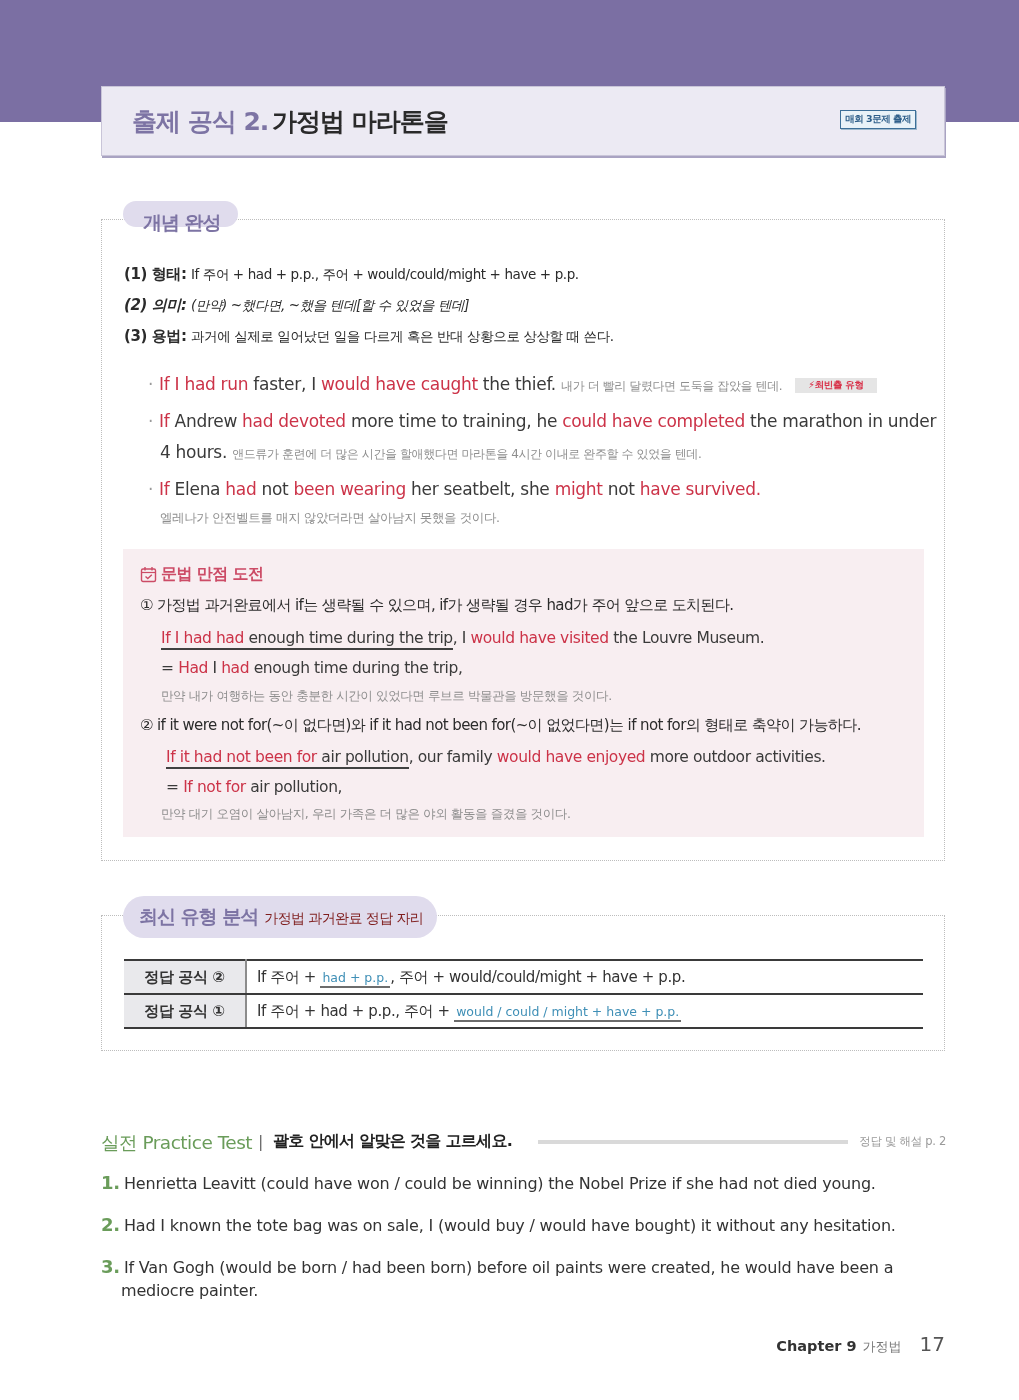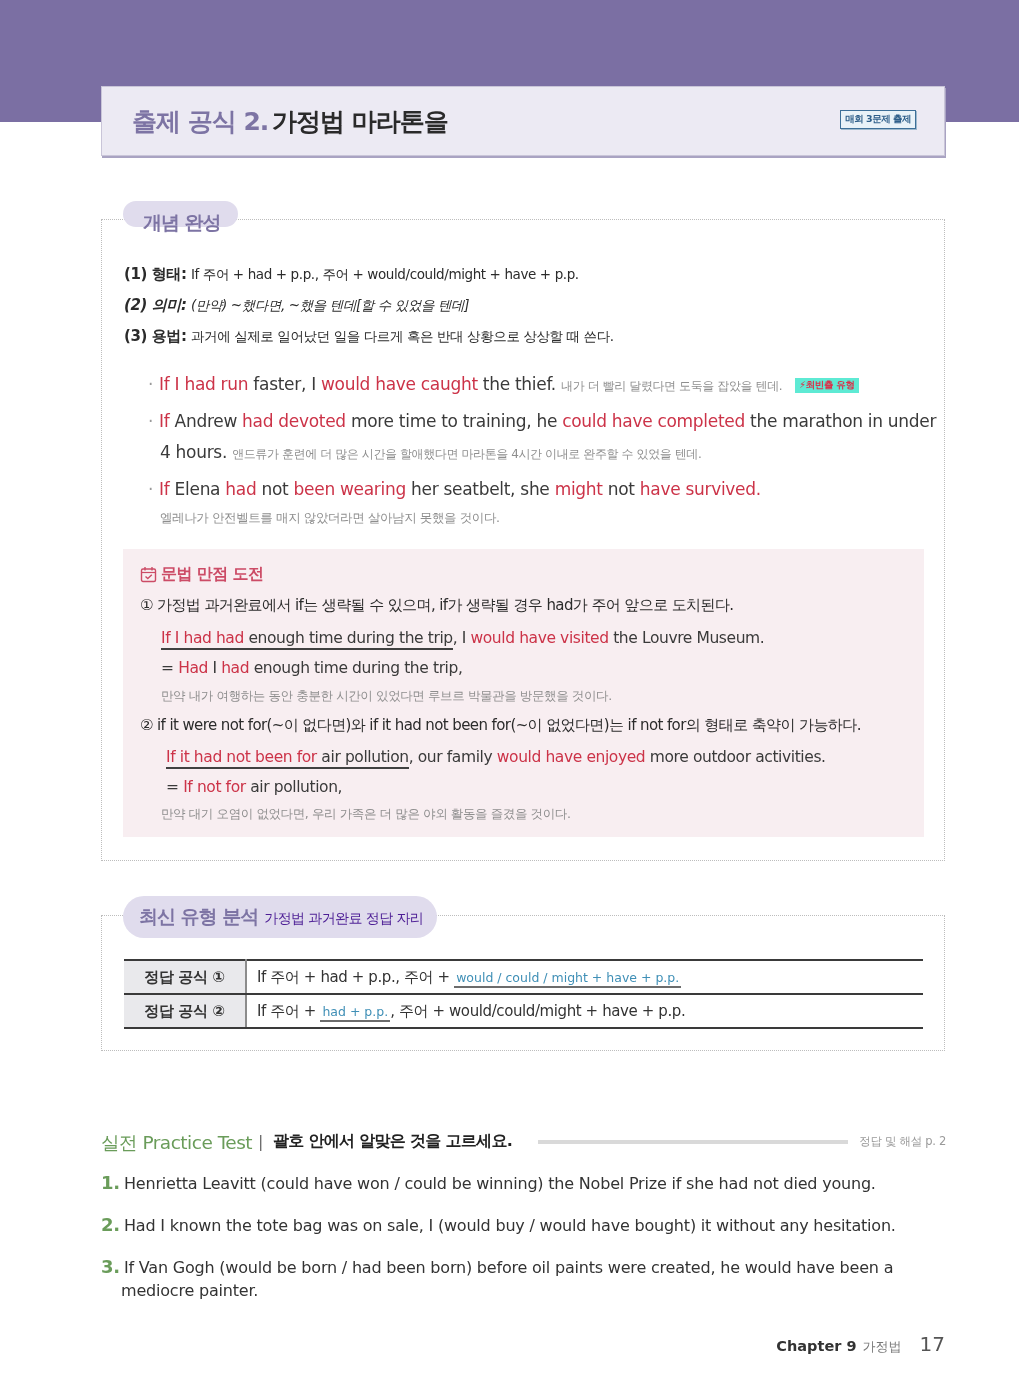--- a/index.html
+++ b/index.html
@@ -23,33 +23,33 @@
 
   .def-line { position: absolute; left: 124px; font-size: 15px; color: #2b2b2b; letter-spacing: -0.4px; white-space: nowrap; }
   .def-line b { font-weight: bold; }
   .def-line .sm { font-size: 13.5px; }
 
   .ex { position: absolute; left: 148px; font-size: 17px; color: #3a3a3a; white-space: nowrap; letter-spacing: -0.3px; }
   .ex .dot { color: #9a9a9a; margin-right: 6px; }
   .r { color: #cc3348; }
   .ko { font-size: 12px; color: #8e8e8e; letter-spacing: -0.4px; }
   .ko-line { position: absolute; left: 160px; font-size: 12.5px; color: #8e8e8e; white-space: nowrap; letter-spacing: -0.4px; }
-  .freq-tag { display: inline-block; font-size: 9.5px; color: #d8334b; background: #5eead4; padding: 1px 4px; font-weight: bold; margin-left: 8px; vertical-align: 2px; }
+  .freq-tag { display: inline-block; font-size: 9.5px; color: #d8334b; background: #e5e5e5; padding: 1px 13px; font-weight: bold; margin-left: 8px; vertical-align: 2px; }
 
   .challenge { position: absolute; left: 123px; top: 549px; width: 801px; height: 288px; background: #f8eef1; }
   .ch-title { position: absolute; left: 140px; top: 564px; font-size: 16px; color: #cc4b66; font-weight: bold; letter-spacing: -0.6px; display: flex; align-items: center; }
   .ch-title svg { margin-right: 4px; }
   .ch-rule { position: absolute; left: 140px; font-size: 15px; color: #2b2b2b; white-space: nowrap; letter-spacing: -0.6px; }
   .ch-ex { position: absolute; font-size: 15.5px; color: #3a3a3a; white-space: nowrap; letter-spacing: -0.4px; }
   .ul { border-bottom: 2px solid #404040; padding-bottom: 1px; }
 
   .analysis { left: 101px; top: 915px; width: 844px; height: 136px; border-bottom: 1px dotted #bdbdbd; }
   .pill-analysis { left: 123px; top: 896px; width: 314px; height: 42px; padding: 8px 0 0 16px; white-space: nowrap; }
   .pill-analysis .big { font-size: 19px; letter-spacing: -1px; }
-  .pill-analysis .small { font-size: 14px; color: #4c1d95; font-weight: normal; margin-left: 6px; letter-spacing: -0.6px; }
+  .pill-analysis .small { font-size: 14px; color: #7f1d1d; font-weight: normal; margin-left: 6px; letter-spacing: -0.6px; }
 
   .ans-table { position: absolute; left: 124px; top: 959px; width: 799px; border-collapse: collapse; }
   .ans-table td { height: 34px; font-size: 15px; border-top: 2px solid #3a3a3a; border-bottom: 2px solid #3a3a3a; letter-spacing: -0.4px; }
   .ans-table td.k { width: 122px; background: #e9e9ec; text-align: center; font-weight: bold; color: #333; border-right: 2px solid #8c8c8c; }
   .ans-table td.v { padding-left: 10px; color: #333; }
   .blue-ul { color: #3f8fb6; font-size: 12.5px; border-bottom: 2px solid #6c6c6c; padding: 0 2px 1px; letter-spacing: 0; }
 
   .pt-header { position: absolute; left: 101px; top: 1130px; width: 845px; height: 24px; white-space: nowrap; }
   .pt-header .lbl { position: absolute; left: 0; top: 0; font-size: 18.5px; color: #6a9c5a; letter-spacing: -0.5px; }
   .pt-header .sep { position: absolute; left: 157px; top: 2px; font-size: 16px; color: #6a6a6a; }
@@ -134,36 +134,36 @@
 </div>
 <div class="ko-line" style="top:688px; left:161px;">만약 내가 여행하는 동안 충분한 시간이 있었다면 루브르 박물관을 방문했을 것이다.</div>
 
 <div class="ch-rule" style="top:716px;">② if it were not for(~이 없다면)와 if it had not been for(~이 없었다면)는 if not for의 형태로 축약이 가능하다.</div>
 <div class="ch-ex" style="top:748px; left:166px;">
   <span class="ul"><span class="r">If it had not been for</span><span> air pollution</span></span><span>, our family </span><span class="r">would have enjoyed</span><span> more outdoor activities.</span>
 </div>
 <div class="ch-ex" style="top:778px; left:166px;">
   <span>= </span><span class="r">If not for</span><span> air pollution,</span>
 </div>
-<div class="ko-line" style="top:806px; left:161px;">만약 대기 오염이 없었다면, 우리 가족은 더 많은 야외 활동을 즐겼을 것이다.</div>
+<div class="ko-line" style="top:806px; left:161px;">만약 대기 오염이 살아남지, 우리 가족은 더 많은 야외 활동을 즐겼을 것이다.</div>
 
 <div class="dotted-box analysis"></div>
 <div class="pill pill-analysis">
   <span class="big">최신 유형 분석</span><span class="small">가정법 과거완료 정답 자리</span>
 </div>
 
 <table class="ans-table">
   <tbody>
       <tr>
+    <td class="k">정답 공식 ②</td>
+    <td class="v"><span>If 주어 + </span><span class="blue-ul">had + p.p.</span><span>, 주어 + would/could/might + have + p.p.</span></td>
+  </tr>
+  <tr>
     <td class="k">정답 공식 ①</td>
     <td class="v"><span>If 주어 + had + p.p., 주어 + </span><span class="blue-ul">would / could / might + have + p.p.</span><span></span></td>
-  </tr>
-  <tr>
-    <td class="k">정답 공식 ②</td>
-    <td class="v"><span>If 주어 + </span><span class="blue-ul">had + p.p.</span><span>, 주어 + would/could/might + have + p.p.</span></td>
   </tr>
 </tbody>
   </table>
 
 <div class="pt-header">
   <span class="lbl">실전 Practice Test</span>
   <span class="sep">|</span>
   <span class="instr">괄호 안에서 알맞은 것을 고르세요.</span>
   <span class="rule"></span>
   <span class="ref">정답 및 해설 p. 2</span>

